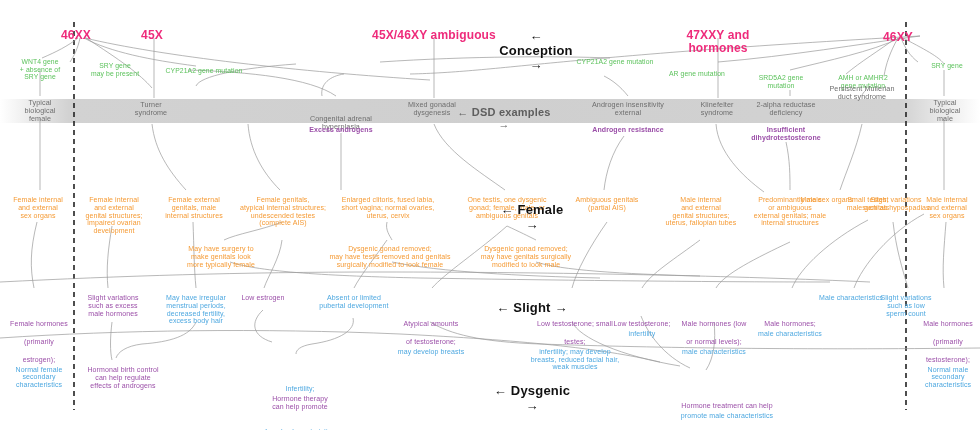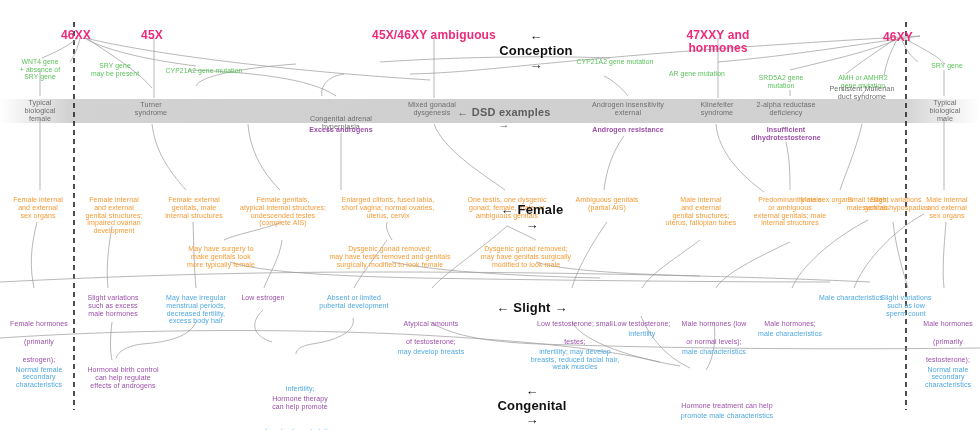--- a/index.html
+++ b/index.html
@@ -284,15 +284,15 @@
   </div>
   <div class="lbl" style="left:660px;top:376px;width:134px;white-space:pre-line">
     <span class="purple">Hormone treatment can help</span>
     <span class="blue" style="display:block">promote male characteristics</span>
   </div>
 
   <div class="lbl stage-lbl" style="left:460px;top:29px;width:88px">← Conception →</div>
   <div class="lbl dsd-stage" style="left:456px;top:106px;width:96px">← DSD examples →</div>
   <div class="lbl stage-lbl" style="left:468px;top:203px;width:64px">← Female →</div>
   <div class="lbl stage-lbl" style="left:462px;top:301px;width:76px">← Slight →</div>
-  <div class="lbl stage-lbl" style="left:458px;top:384px;width:84px">← Congenital →</div>
+  <div class="lbl stage-lbl" style="left:458px;top:384px;width:84px">← Dysgenic →</div>
 
 </div>
 
 </body></html>

